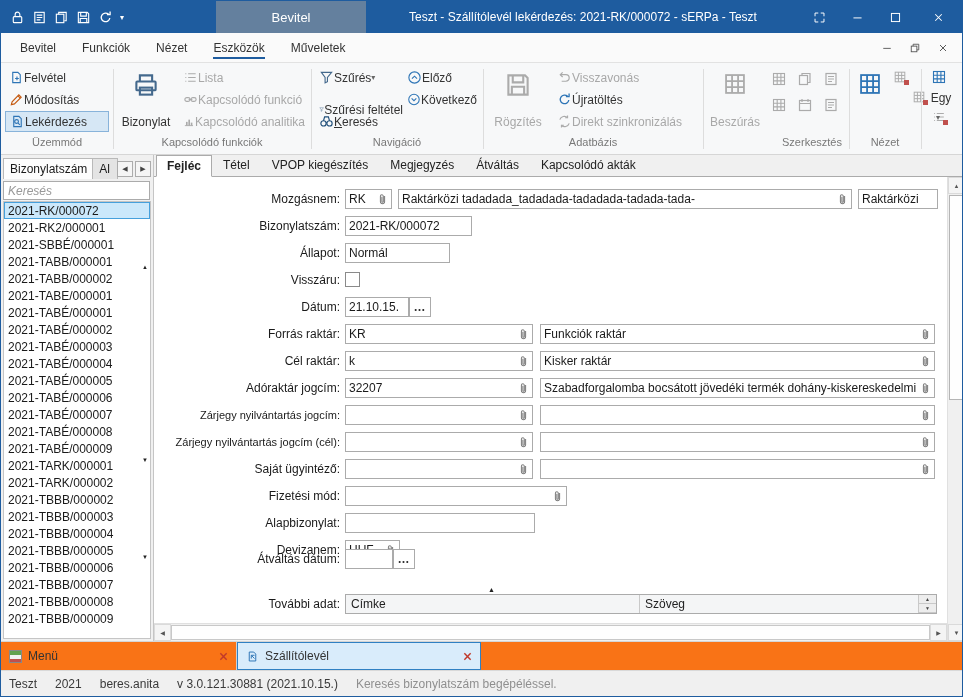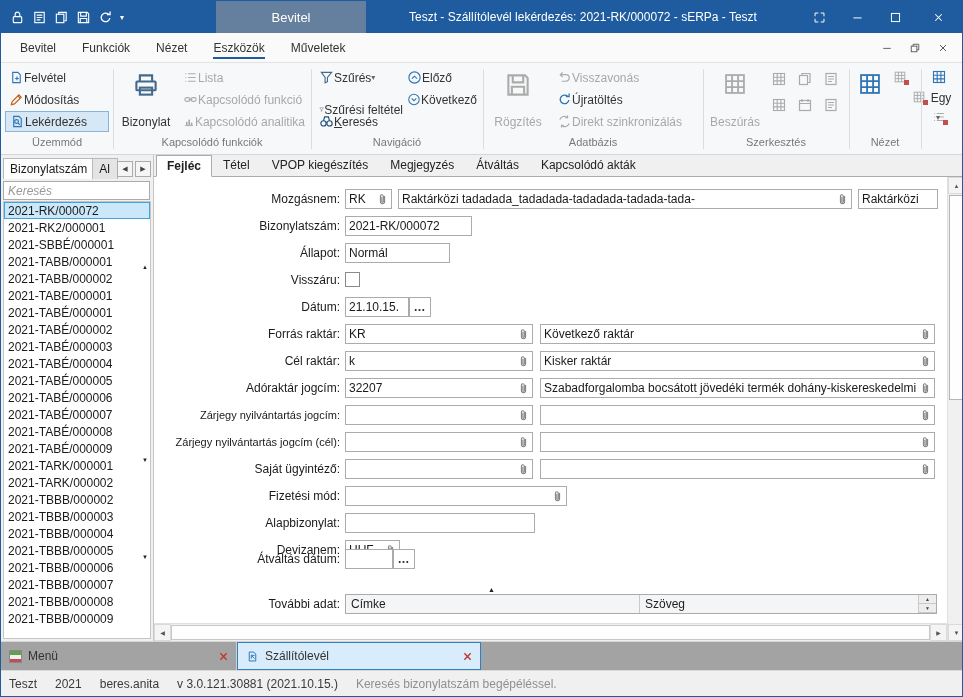--- a/index.html
+++ b/index.html
@@ -83,21 +83,21 @@
 
 
 .v-scroll{position:absolute;top:22px;right:0;width:17px;bottom:0;background:#F0F0F0;border-left:1px solid #E0E0E0}
 .vs-btn{position:absolute;left:0;width:17px;height:17px;background:#F4F4F4;border:1px solid #DADADA;font-size:6px;display:flex;align-items:center;justify-content:center;color:#555}
 .vthumb{position:absolute;left:1px;top:18px;width:15px;height:205px;background:#FEFEFE;border:1px solid #B5B5B5}
 .h-scroll{position:absolute;left:0;right:17px;bottom:0;height:18px;background:#F0F0F0;border-top:1px solid #E0E0E0}
 .hs-btn{position:absolute;top:0;width:17px;height:17px;background:#F4F4F4;border:1px solid #DADADA;font-size:6px;display:flex;align-items:center;justify-content:center;color:#555}
 .hthumb{position:absolute;top:1px;left:17px;right:17px;height:15px;background:#FEFEFE;border:1px solid #C8C8C8}
 
 
-.doc-tabs{position:absolute;top:640px;left:0;width:963px;height:29px;background:#a3a3a3;border-top:1px solid #D5D5D5;display:flex}
+.doc-tabs{position:absolute;top:640px;left:0;width:963px;height:29px;background:#f97316;border-top:1px solid #D5D5D5;display:flex}
 .dtab{width:236px;display:flex;align-items:center;gap:6px;padding:0 8px;border-right:1px solid #D0D0D0;color:#333}
 .dtab .dt-label{flex:1;white-space:nowrap;overflow:hidden}
 .dtab.active{background:var(--tab-active,#D9ECFB);border:1px solid var(--tab-active-border,#2F80C3);width:244px}
 .menu-ic{width:13px;height:13px;border:1px solid #888;background:linear-gradient(#63A14F 0 4px,#F2F2F2 4px 8px,#C0504D 8px 13px);flex:none}
 .x{width:9px;height:9px;color:var(--close-x,#C0392B);flex:none}
 
 
 .statusbar{position:absolute;top:669px;left:0;width:963px;height:27px;background:#F0F0F0;border-top:1px solid #D9D9D9;display:flex;align-items:center;gap:18px;padding:0 8px;font-size:12px;color:#3a3a3a;white-space:nowrap}
 .sb-hint{color:#8F8F8F}
 </style>
@@ -423,21 +423,21 @@
       </svg>
     <svg class="i16 c-gray rb-abs" style="left:770px;top:34px">
         <use href="#sym-grid"></use>
       </svg>
     <svg class="i16 c-gray rb-abs" style="left:796px;top:34px">
         <use href="#sym-cal"></use>
       </svg>
     <svg class="i16 c-gray rb-abs" style="left:822px;top:34px">
         <use href="#sym-form"></use>
       </svg>
-    <div class="rb-glabel" style="left:702px;width:146px">Szerkesztés</div>
+    <div class="rb-glabel" style="left:738px;width:146px">Szerkesztés</div>
     <div class="rb-sep" style="left:848px"></div>
 
     
     <svg class="i26 c-blue rb-abs" style="left:856px;top:8px">
         <use href="#sym-grid"></use>
       </svg>
     <span class="view-sm rb-abs" style="left:892px;top:6px"><svg class="i14 c-gray">
           <use href="#sym-grid"></use>
         </svg></span>
     <span class="view-sm rb-abs" style="left:892px;top:26px"><svg class="i14 c-gray">
@@ -563,21 +563,21 @@
 
         <div class="frow" style="top:147px">
           <div class="flabel">Forrás raktár:</div>
           <div class="fld" style="left:191px;width:188px">
             <span class="tx">KR</span>
             <svg class="clip">
                 <use href="#sym-clip"></use>
               </svg>
           </div>
           <div class="fld" style="left:386px;width:395px">
-            <span class="tx">Következő raktár</span>
+            <span class="tx">Funkciók raktár</span>
             <svg class="clip">
                 <use href="#sym-clip"></use>
               </svg>
           </div>
         </div>
 
         <div class="frow" style="top:174px">
           <div class="flabel">Cél raktár:</div>
           <div class="fld" style="left:191px;width:188px">
             <span class="tx">k</span>

